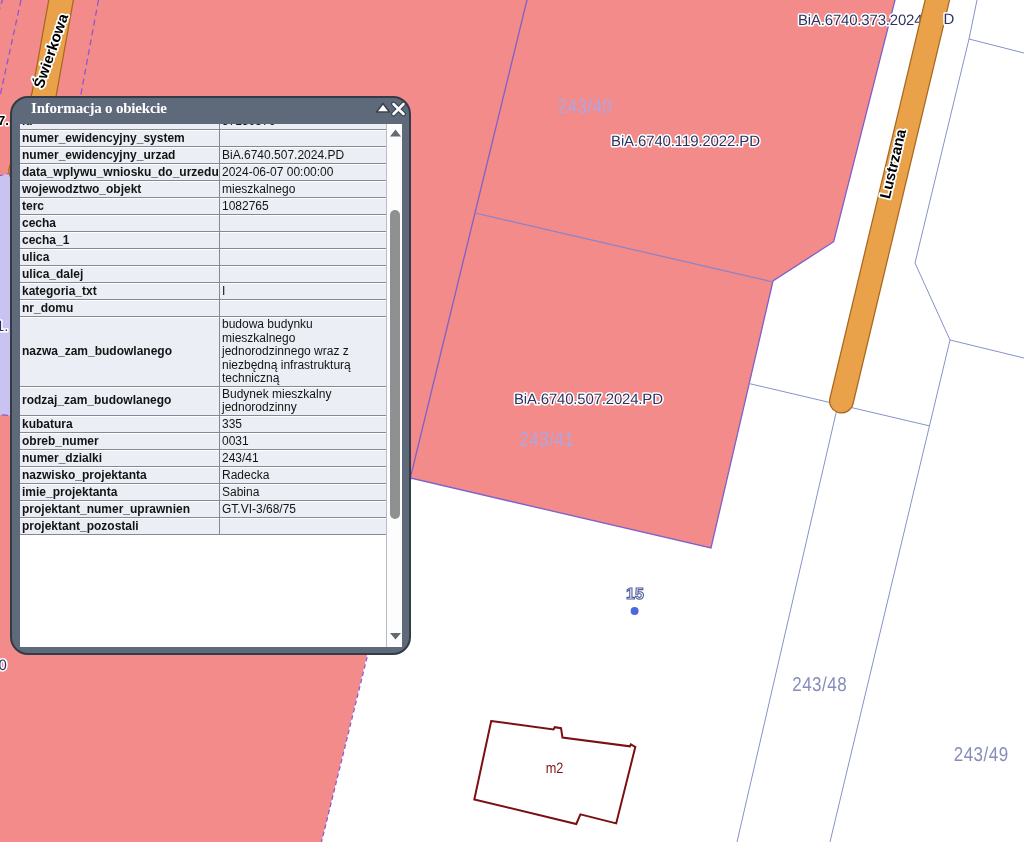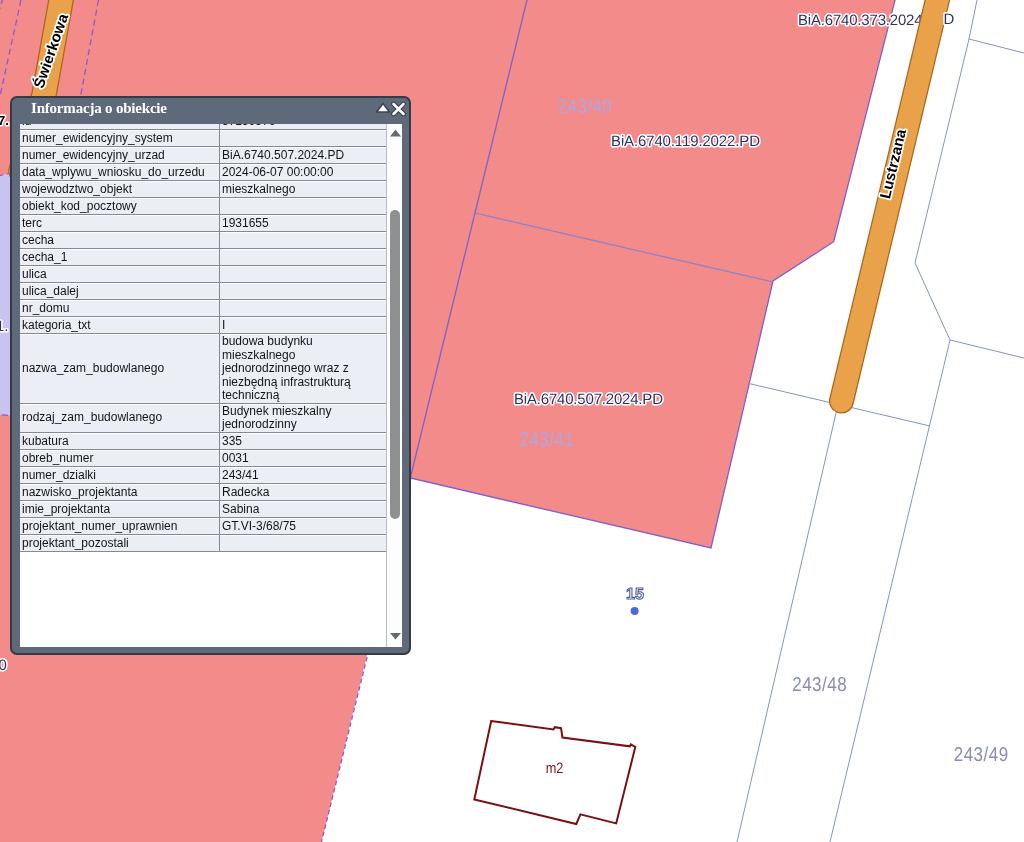--- a/index.html
+++ b/index.html
@@ -1,30 +1,30 @@
 <!DOCTYPE html>
 <html><head>
 <meta charset="utf-8">
 <style>
 html,body{margin:0;padding:0;width:1024px;height:842px;overflow:hidden;background:#fff;}
 #map{position:absolute;left:0;top:0;}
 #popup{position:absolute;left:10px;top:96px;width:401px;height:559px;box-sizing:border-box;
-  border:2px solid #343a46;border-radius:7px;background:#5e6a7a;}
+  border:2px solid #343a46;border-radius:18px;background:#5e6a7a;}
 #title{position:absolute;left:19px;top:2px;font:bold 15px "Liberation Serif",serif;color:#fff;
   letter-spacing:-0.2px;}
 #btns{position:absolute;left:360px;top:2px;}
 #content{position:absolute;left:8px;top:26px;width:382px;height:523px;background:#fff;overflow:hidden;}
 #tblwrap{position:absolute;left:0;top:0;width:366px;height:523px;overflow:hidden;}
 table{border-collapse:separate;border-spacing:0;width:366px;table-layout:fixed;
   font-family:"Liberation Sans",sans-serif;font-size:12px;color:#141414;
   transform:translateY(-11px);}
 td{background:#ebeff5;border-bottom:1px solid #848994;box-shadow:inset 0 1px 0 #fff;
   padding:1px 1px 0 2px;line-height:15px;height:15px;overflow:hidden;white-space:nowrap;
   vertical-align:top;}
-td.k{font-weight:normal;width:196px;}
+td.k{font-weight:bold;width:196px;}
 td.v{border-left:1px solid #848994;width:163px;}
 tr.wrap td{white-space:normal;line-height:13.5px;height:auto;}
 tr.wrap td.k{vertical-align:middle;}
 #sbar{position:absolute;left:366px;top:0;width:16px;height:523px;background:#fdfdfd;
   border-left:1px solid #b8bcc4;}
 #thumb{position:absolute;left:3px;top:86px;width:10px;height:309px;background:#8f9091;border-radius:6px;}
 .lbl{font-family:"Liberation Sans",sans-serif;}
 </style>
 </head>
 <body>
@@ -118,50 +118,46 @@
             </tr>
    <tr>
               <td class="k">data_wplywu_wniosku_do_urzedu</td>
               <td class="v">2024-06-07 00:00:00</td>
             </tr>
    <tr>
               <td class="k">wojewodztwo_objekt</td>
               <td class="v">mieszkalnego</td>
             </tr>
    <tr>
-              <td class="k">obiekt_kod_pocztowy</td>
-              <td class="v"></td>
-            </tr>
-   <tr>
               <td class="k">terc</td>
-              <td class="v">1931655</td>
+              <td class="v">1082765</td>
             </tr>
    <tr>
               <td class="k">cecha</td>
               <td class="v"></td>
             </tr>
    <tr>
               <td class="k">cecha_1</td>
               <td class="v"></td>
             </tr>
    <tr>
               <td class="k">ulica</td>
               <td class="v"></td>
             </tr>
    <tr>
               <td class="k">ulica_dalej</td>
-              <td class="v"></td>
-            </tr>
-   <tr>
-              <td class="k">nr_domu</td>
               <td class="v"></td>
             </tr>
    <tr>
               <td class="k">kategoria_txt</td>
               <td class="v">I</td>
+            </tr>
+   <tr>
+              <td class="k">nr_domu</td>
+              <td class="v"></td>
             </tr>
    <tr class="wrap">
               <td class="k">nazwa_zam_budowlanego</td>
               <td class="v">budowa budynku mieszkalnego jednorodzinnego wraz z niezbędną infrastrukturą techniczną</td>
             </tr>
    <tr class="wrap">
               <td class="k">rodzaj_zam_budowlanego</td>
               <td class="v">Budynek mieszkalny jednorodzinny</td>
             </tr>
    <tr>

